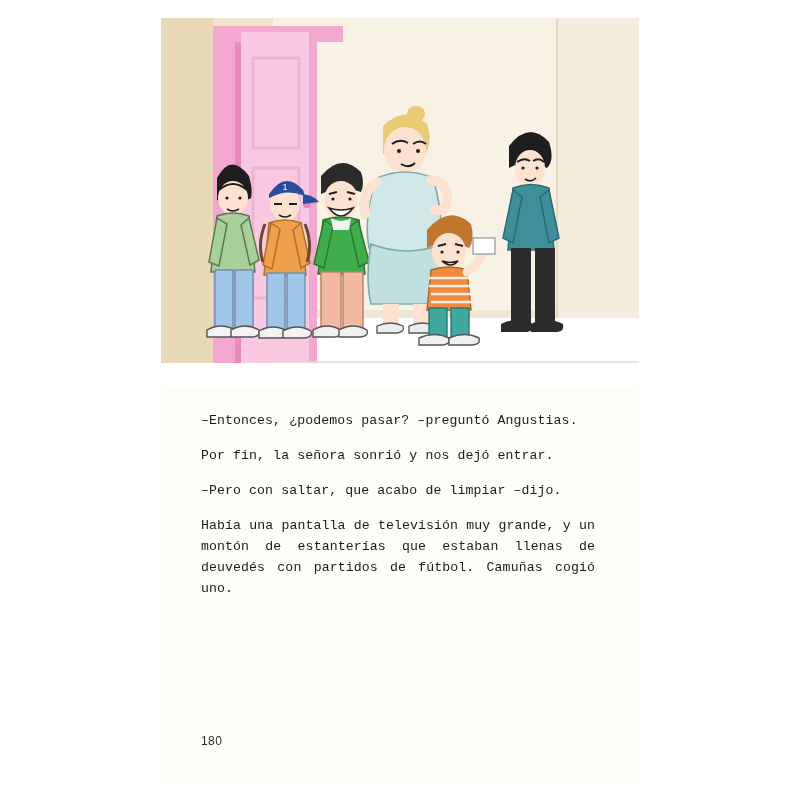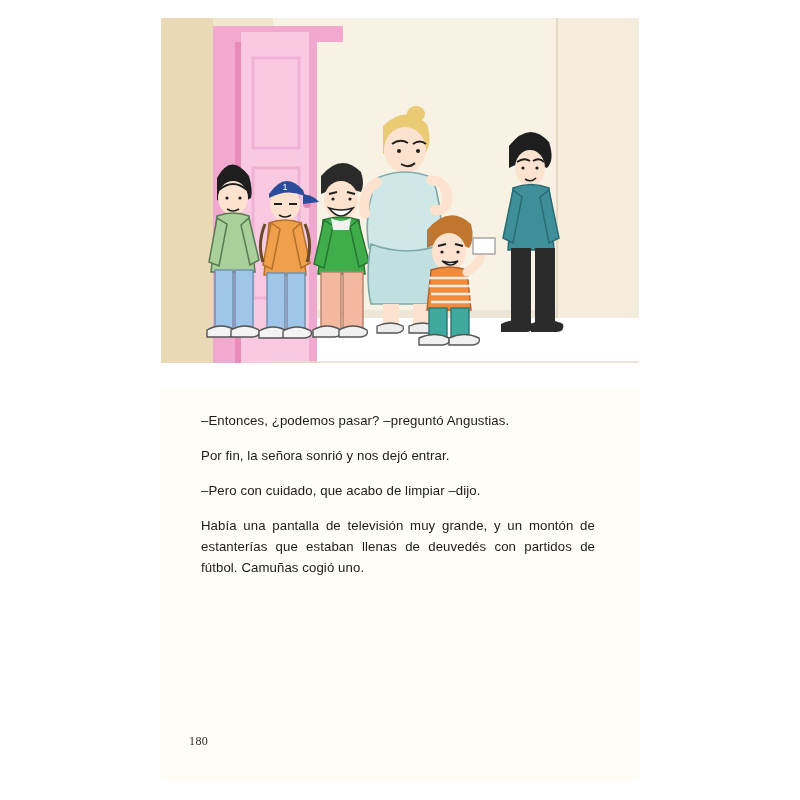--- a/index.html
+++ b/index.html
@@ -42,34 +42,34 @@
 
   
   .text-body {
     position: absolute;
     left: 40px;
     top: 392px;
     width: 394px;
   }
   .para {
     margin: 0 0 14px 0;
-    font-family: Liberation Sans, sans-serif;
+    font-family: Liberation Mono, monospace;
     font-size: 13.2px;
     line-height: 21px;
     color: #1b1b1b;
     text-align: justify;
     letter-spacing: 0.1px;
   }
   .para:last-child { margin-bottom: 12px; }
 
   .folio {
     position: absolute;
-    left: 28px;
+    left: 40px;
     top: 716px;
-    font-family: Liberation Serif, serif;
+    font-family: Liberation Sans, sans-serif;
     font-size: 12px;
     color: #2b2b2b;
     letter-spacing: 0.4px;
   }
 </style>
 </head>
 <body>
 
 <div class="page">
   <div class="book-page">
@@ -206,19 +206,19 @@
           <path d="M370 306 q16 -8 32 0 q2 7 -6 8 l-26 0 z" fill="#2b2b2b"></path>
         </g>
 
         <line x1="112" y1="344" x2="478" y2="344" stroke="#e6ddc9" stroke-width="1.5"></line>
       </svg>
     </div>
 
     <div class="text-body">
       <p class="para">–Entonces, ¿podemos pasar? –preguntó Angustias.</p>
       <p class="para">Por fin, la señora sonrió y nos dejó entrar.</p>
-      <p class="para">–Pero con cuidado, que acabo de limpiar –dijo.</p>
+      <p class="para">–Pero con saltar, que acabo de limpiar –dijo.</p>
       <p class="para">Había una pantalla de televisión muy grande, y un montón de estanterías que estaban llenas de deuvedés con partidos de fútbol. Camuñas cogió uno.</p>
     </div>
 
     <div class="folio">180</div>
   </div>
 </div>
 
 </body></html>

